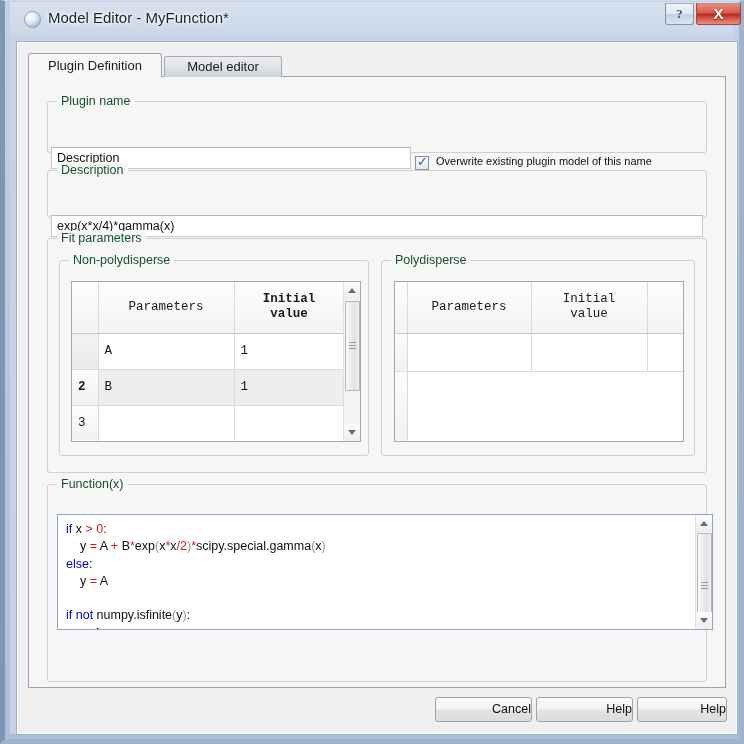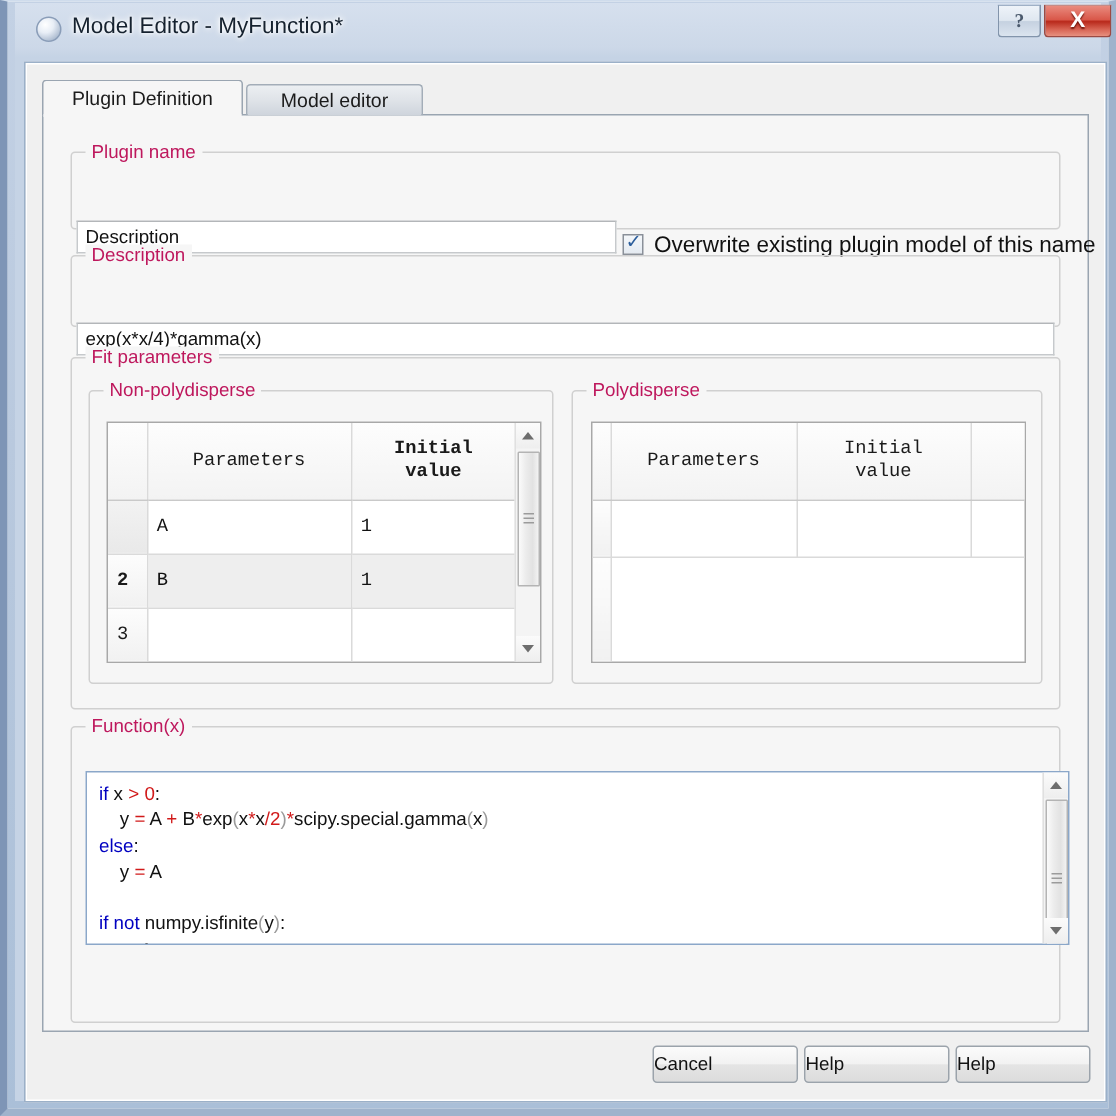--- a/index.html
+++ b/index.html
@@ -167,21 +167,21 @@
     border: 1px solid #d0d0d0;
     border-radius: 3px;
     background: transparent;
   }
   .group-title {
     position: absolute;
     top: -8px; left: 9px;
     padding: 0 4px;
     background: #f6f6f6;
     font-size: 12.5px;
-    color: #be185d;
+    color: #14532d;
     white-space: nowrap;
   }
 
   
   .textinput {
     position: absolute;
     box-sizing: border-box;
     background: #ffffff;
     border: 1px solid #c6c9cc;
     border-top-color: #b3b6b9;
@@ -212,21 +212,21 @@
     position: absolute;
     left: 1px; top: -3px;
     font-size: 13px;
     color: #2b5d9b;
     font-weight: bold;
     font-family: "DejaVu Sans", sans-serif;
   }
   #overwrite-label {
     position: absolute;
     left: 21px; top: 0px;
-    font-size: 15px;
+    font-size: 11px;
     color: #111111;
     white-space: nowrap;
   }
 
   
   .table-wrap {
     position: absolute;
     box-sizing: border-box;
     background: #ffffff;
     border: 1px solid #a8a8a8;
@@ -342,21 +342,21 @@
   
   .btn {
     position: absolute;
     box-sizing: border-box;
     height: 25px;
     border: 1px solid #9ba3ab;
     border-radius: 3px;
     background: linear-gradient(to bottom, #fbfbfb 0%, #f2f2f2 48%, #e4e4e4 52%, #dcdcdc 100%);
     font-size: 12.5px;
     color: #111111;
-    text-align: left;
+    text-align: right;
     line-height: 23px;
     cursor: default;
   }
 </style>
 </head>
 <body>
 
 <div id="window-frame">
   <div id="frame-inner-highlight"></div>
 

